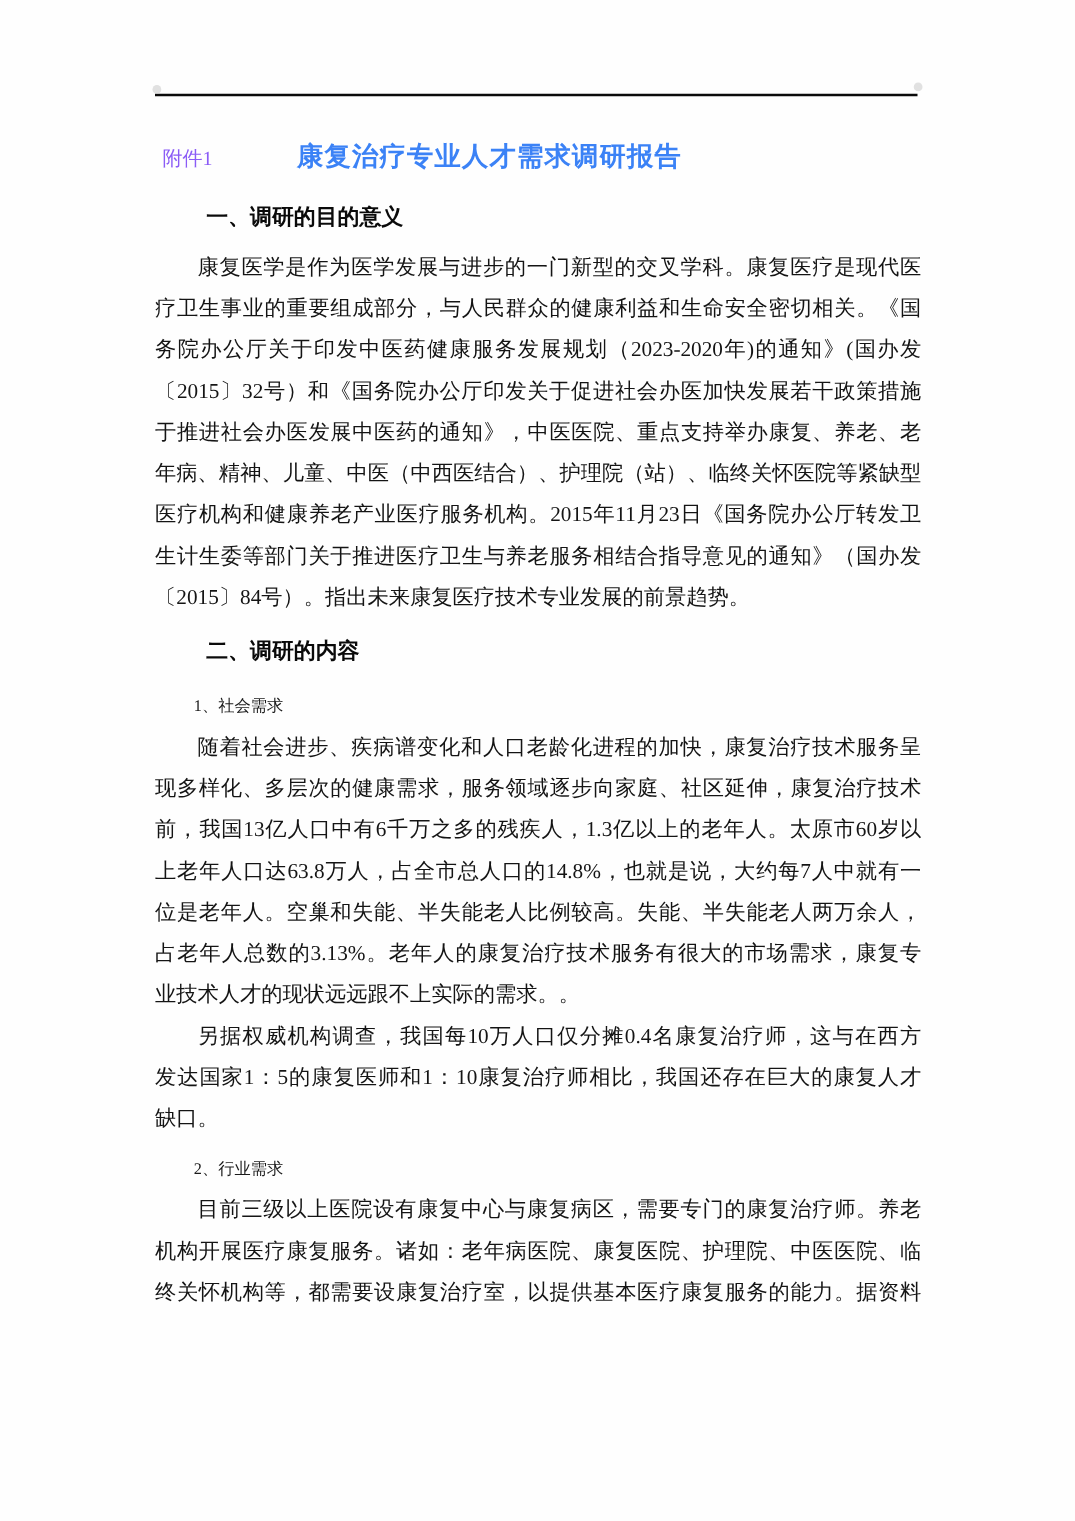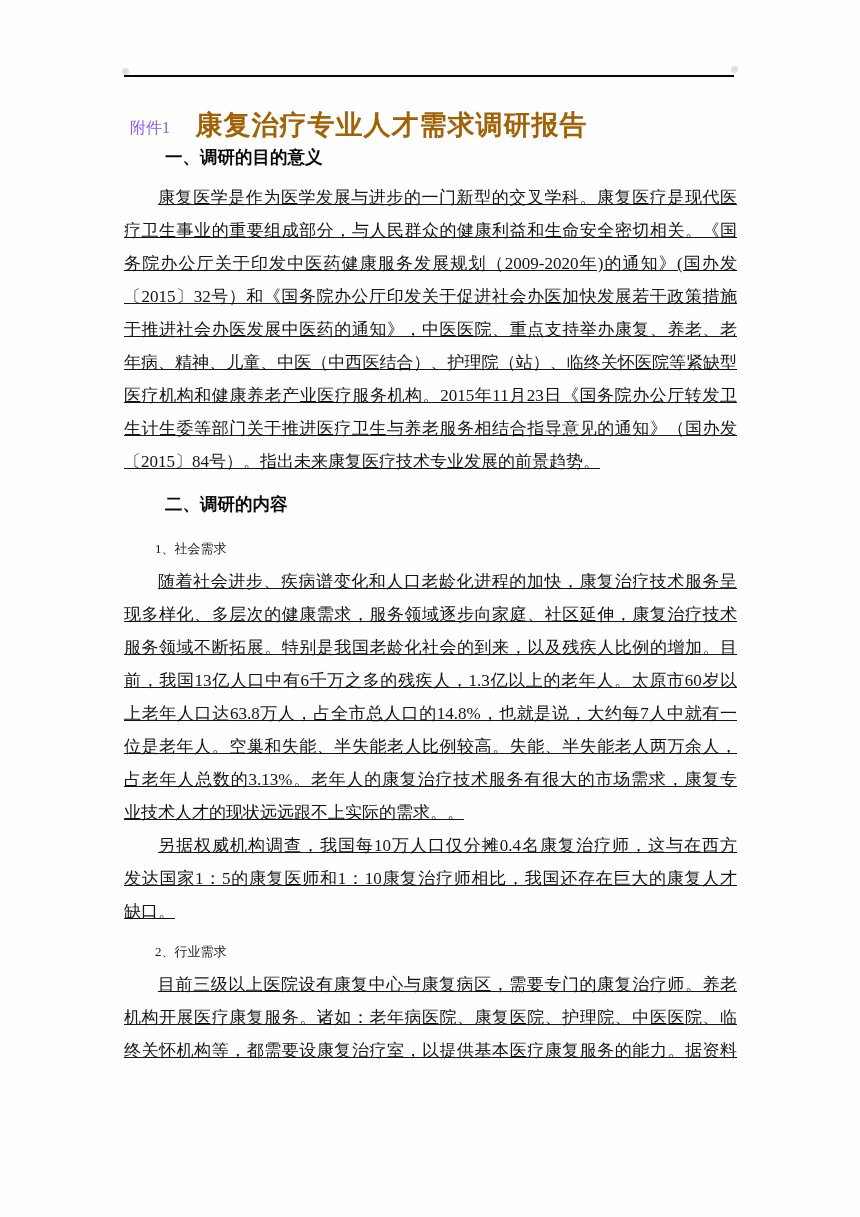--- a/index.html
+++ b/index.html
@@ -49,45 +49,45 @@
     font-size: 16px;
     line-height: 20px;
     color: #8b5cf6;
   }
   .doc-title {
     width: 100%;
     text-align: center;
     transform: translateX(-39px);
     font-family: "Liberation Sans", "DejaVu Sans", sans-serif;
     font-weight: bold;
-    font-size: 27px;
+    font-size: 21px;
     letter-spacing: 1px;
     line-height: 31px;
-    color: #a16207;
+    color: #3b82f6;
     white-space: nowrap;
   }
   .h-sec {
     font-family: "Liberation Sans", "DejaVu Sans", sans-serif;
     font-weight: bold;
     font-size: 17.5px;
     line-height: 24px;
     padding-left: 41px;
     color: #0a0a0a;
   }
-  .h1 { margin-top: 4px; }
+  .h1 { margin-top: 20px; }
   .h2 { margin-top: 14px; }
   .sub-heading {
     font-size: 13px;
     line-height: 33px;
     padding-left: 31px;
     margin-top: 16px;
     color: #1a1a1a;
   }
   .sub2 { margin-top: 7px; }
-  .para { margin: 0; text-decoration: underline; }
+  .para { margin: 0; }
   .p1 { margin-top: 12px; }
   .ln {
     font-size: 17px;
     line-height: 33px;
     text-align: justify;
     white-space: normal;
     color: #141414;
   }
   .j { text-align-last: justify; }
   .ind { text-indent: 2em; }
@@ -103,37 +103,36 @@
     <div class="title-row">
       <span class="attachment">附件1</span>
       <div class="doc-title">康复治疗专业人才需求调研报告</div>
     </div>
 
     <div class="h-sec h1">一、调研的目的意义</div>
 
     <div class="para p1">
       <div class="ln j ind">康复医学是作为医学发展与进步的一门新型的交叉学科。康复医疗是现代医</div>
       <div class="ln j">疗卫生事业的重要组成部分，与人民群众的健康利益和生命安全密切相关。《国</div>
-      <div class="ln j">务院办公厅关于印发中医药健康服务发展规划（2009-2020年)的通知》(国办发</div>
+      <div class="ln j">务院办公厅关于印发中医药健康服务发展规划（2023-2020年)的通知》(国办发</div>
       <div class="ln j">〔2015〕32号）和《国务院办公厅印发关于促进社会办医加快发展若干政策措施</div>
       <div class="ln j">于推进社会办医发展中医药的通知》，中医医院、重点支持举办康复、养老、老</div>
       <div class="ln j">年病、精神、儿童、中医（中西医结合）、护理院（站）、临终关怀医院等紧缺型</div>
       <div class="ln j">医疗机构和健康养老产业医疗服务机构。2015年11月23日《国务院办公厅转发卫</div>
       <div class="ln j">生计生委等部门关于推进医疗卫生与养老服务相结合指导意见的通知》（国办发</div>
       <div class="ln">〔2015〕84号）。指出未来康复医疗技术专业发展的前景趋势。</div>
     </div>
 
     <div class="h-sec h2">二、调研的内容</div>
 
     <div class="sub-heading">1、社会需求</div>
 
     <div class="para">
       <div class="ln j ind">随着社会进步、疾病谱变化和人口老龄化进程的加快，康复治疗技术服务呈</div>
       <div class="ln j">现多样化、多层次的健康需求，服务领域逐步向家庭、社区延伸，康复治疗技术</div>
-      <div class="ln j">服务领域不断拓展。特别是我国老龄化社会的到来，以及残疾人比例的增加。目</div>
       <div class="ln j">前，我国13亿人口中有6千万之多的残疾人，1.3亿以上的老年人。太原市60岁以</div>
       <div class="ln j">上老年人口达63.8万人，占全市总人口的14.8%，也就是说，大约每7人中就有一</div>
       <div class="ln j">位是老年人。空巢和失能、半失能老人比例较高。失能、半失能老人两万余人，</div>
       <div class="ln j">占老年人总数的3.13%。老年人的康复治疗技术服务有很大的市场需求，康复专</div>
       <div class="ln">业技术人才的现状远远跟不上实际的需求。。</div>
     </div>
 
     <div class="para">
       <div class="ln j ind">另据权威机构调查，我国每10万人口仅分摊0.4名康复治疗师，这与在西方</div>
       <div class="ln j">发达国家1：5的康复医师和1：10康复治疗师相比，我国还存在巨大的康复人才</div>

